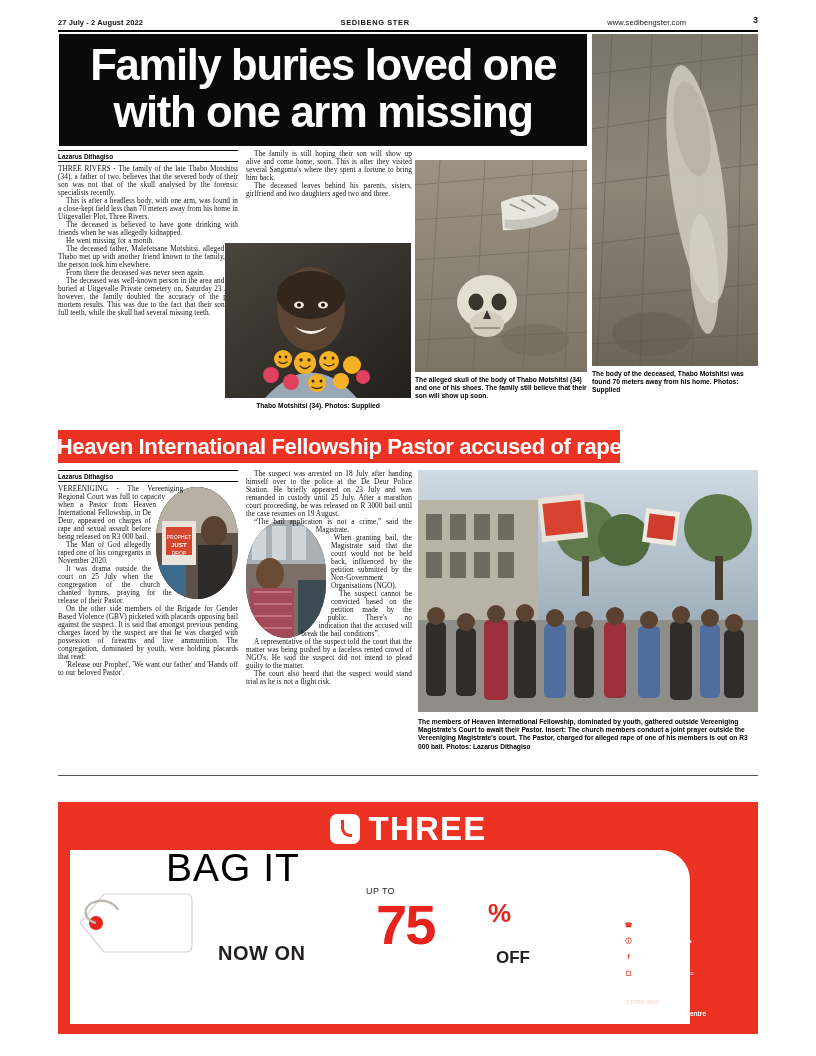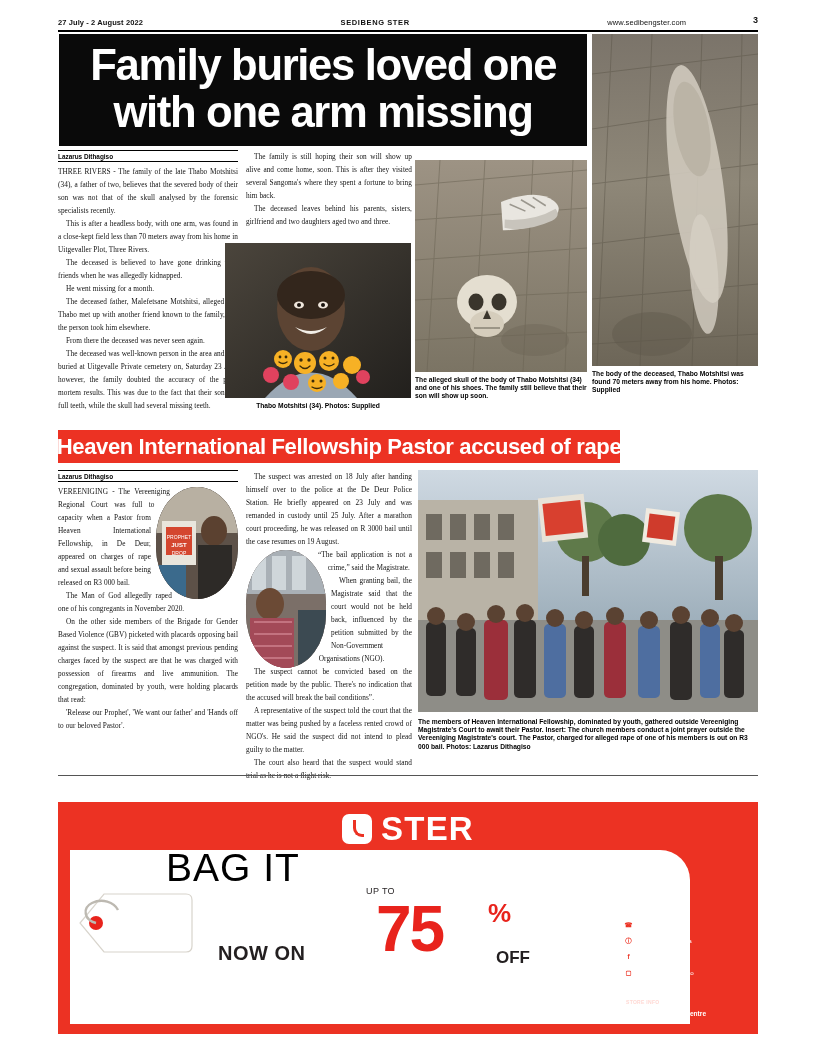--- a/index.html
+++ b/index.html
@@ -56,21 +56,21 @@
 
   
   .byline {
     font-family: "Liberation Sans", sans-serif;
     font-size: 6.4px; font-weight: bold; color: #000;
     border-bottom: 0.8px solid #000; border-top: 0.8px solid #000;
     padding: 1.5px 0 1.5px 0; margin-bottom: 3px;
   }
   .bodytext {
     font-family: "Liberation Serif", serif;
-    font-size: 7.3px; line-height: 13px; color: #111;
+    font-size: 7.3px; line-height: 8px; color: #111;
     text-align: justify; letter-spacing: .05px;
   }
   .bodytext p { text-indent: 8px; margin: 0; }
   .bodytext p.first { text-indent: 0; }
 
   #a1c1 { position: absolute; left: 58px; top: 150px; width: 180px; height: 262px; }
   #a1c2 { position: absolute; left: 246px; top: 150px; width: 166px; height: 90px; }
 
   
   .photo-portrait {
@@ -173,21 +173,21 @@
     font-size: 20px; font-weight: bold; color: #231f20; letter-spacing: .5px;
   }
   .ad-upto {
     position: absolute; left: 308px; top: 84px;
     font-family: "Liberation Sans", sans-serif;
     font-size: 9px; font-weight: normal; color: #231f20; letter-spacing: .4px;
   }
   .ad-75 {
     position: absolute; left: 318px; top: 90px;
     font-family: "Liberation Sans", sans-serif;
-    font-size: 64px; font-weight: bold; color: #e8231c; letter-spacing: -2px;
+    font-size: 56px; font-weight: bold; color: #e8231c; letter-spacing: -2px;
   }
   .ad-pct {
     position: absolute; left: 430px; top: 96px;
     font-family: "Liberation Sans", sans-serif;
     font-size: 26px; font-weight: bold; color: #e8231c;
   }
   .ad-off {
     position: absolute; left: 438px; top: 146px;
     font-family: "Liberation Sans", sans-serif;
     font-size: 17px; font-weight: bold; color: #231f20;
@@ -390,20 +390,21 @@
           <text x="23" y="52" font-family="Liberation Sans, sans-serif" font-size="5" fill="#fff" text-anchor="middle">PROPHET</text>
           <text x="23" y="60" font-family="Liberation Sans, sans-serif" font-size="6" font-weight="bold" fill="#fff" text-anchor="middle">JUST</text>
           <text x="23" y="68" font-family="Liberation Sans, sans-serif" font-size="5" fill="#fff" text-anchor="middle">DROP</text>
           <ellipse cx="58" cy="44" rx="13" ry="15" fill="#5b4130"></ellipse>
           <rect x="42" y="58" width="34" height="54" fill="#2d2a27"></rect>
           <rect x="0" y="78" width="30" height="34" fill="#3b6a8c"></rect>
         </svg>
       </div>
       <p class="first">VEREENIGING - The Vereeniging Regional Court was full to capacity when a Pastor from Heaven International Fellowship, in De Deur, appeared on charges of rape and sexual assault before being released on R3 000 bail.</p>
       <p>The Man of God allegedly raped one of his congregants in November 2020.</p>
+      <p>It was drama outside the court on 25 July when the congregation of the church chanted hymns, praying for the release of their Pastor.</p>
       <p>On the other side members of the Brigade for Gender Based Violence (GBV) picketed with placards opposing bail against the suspect. It is said that amongst previous pending charges faced by the suspect are that he was charged with possession of firearms and live ammunition. The congregation, dominated by youth, were holding placards that read:</p>
       <p>'Release our Prophet', 'We want our father' and 'Hands off to our beloved Pastor'.</p>
     </div>
   </div>
 
   <div id="a2c2">
     <div class="bodytext">
       <p>The suspect was arrested on 18 July after handing himself over to the police at the De Deur Police Station. He briefly appeared on 23 July and was remanded in custody until 25 July. After a marathon court proceeding, he was released on R 3000 bail until the case resumes on 19 August.</p>
       <div class="wrapimg-right">
         <svg class="ph" viewBox="0 0 80 118" preserveAspectRatio="none">
@@ -501,21 +502,21 @@
   </div>
   <div class="cap" id="cap-protest">The members of Heaven International Fellowship, dominated by youth, gathered outside Vereeniging Magistrate's Court to await their Pastor. Insert: The church members conduct a joint prayer outside the Vereeniging Magistrate's court. The Pastor, charged for alleged rape of one of his members is out on R3 000 bail. Photos: Lazarus Dithagiso</div>
 
   <div class="rule-mid"></div>
 
   <div class="ad">
     <div class="ad-inner"></div>
 
     <div class="ad-logo">
       <div class="jmark"></div>
-      <div class="jtext">STER</div>
+      <div class="jtext">THREE</div>
     </div>
 
     <svg class="tag" viewBox="0 0 120 66">
       <path d="M30 4 L112 4 Q118 4 118 10 L118 56 Q118 62 112 62 L30 62 L6 33 Z" fill="#ffffff" stroke="#d8d4cc" stroke-width="1.2"></path>
       <circle cx="22" cy="33" r="7" fill="#e8231c"></circle>
       <path d="M22 33 C10 30 8 18 18 13 C28 8 40 12 44 20" fill="none" stroke="#bdb9b1" stroke-width="2.4"></path>
     </svg>
 
     <div class="ad-bagit">BAG IT</div>
     <div class="ad-nowon">NOW ON</div>

